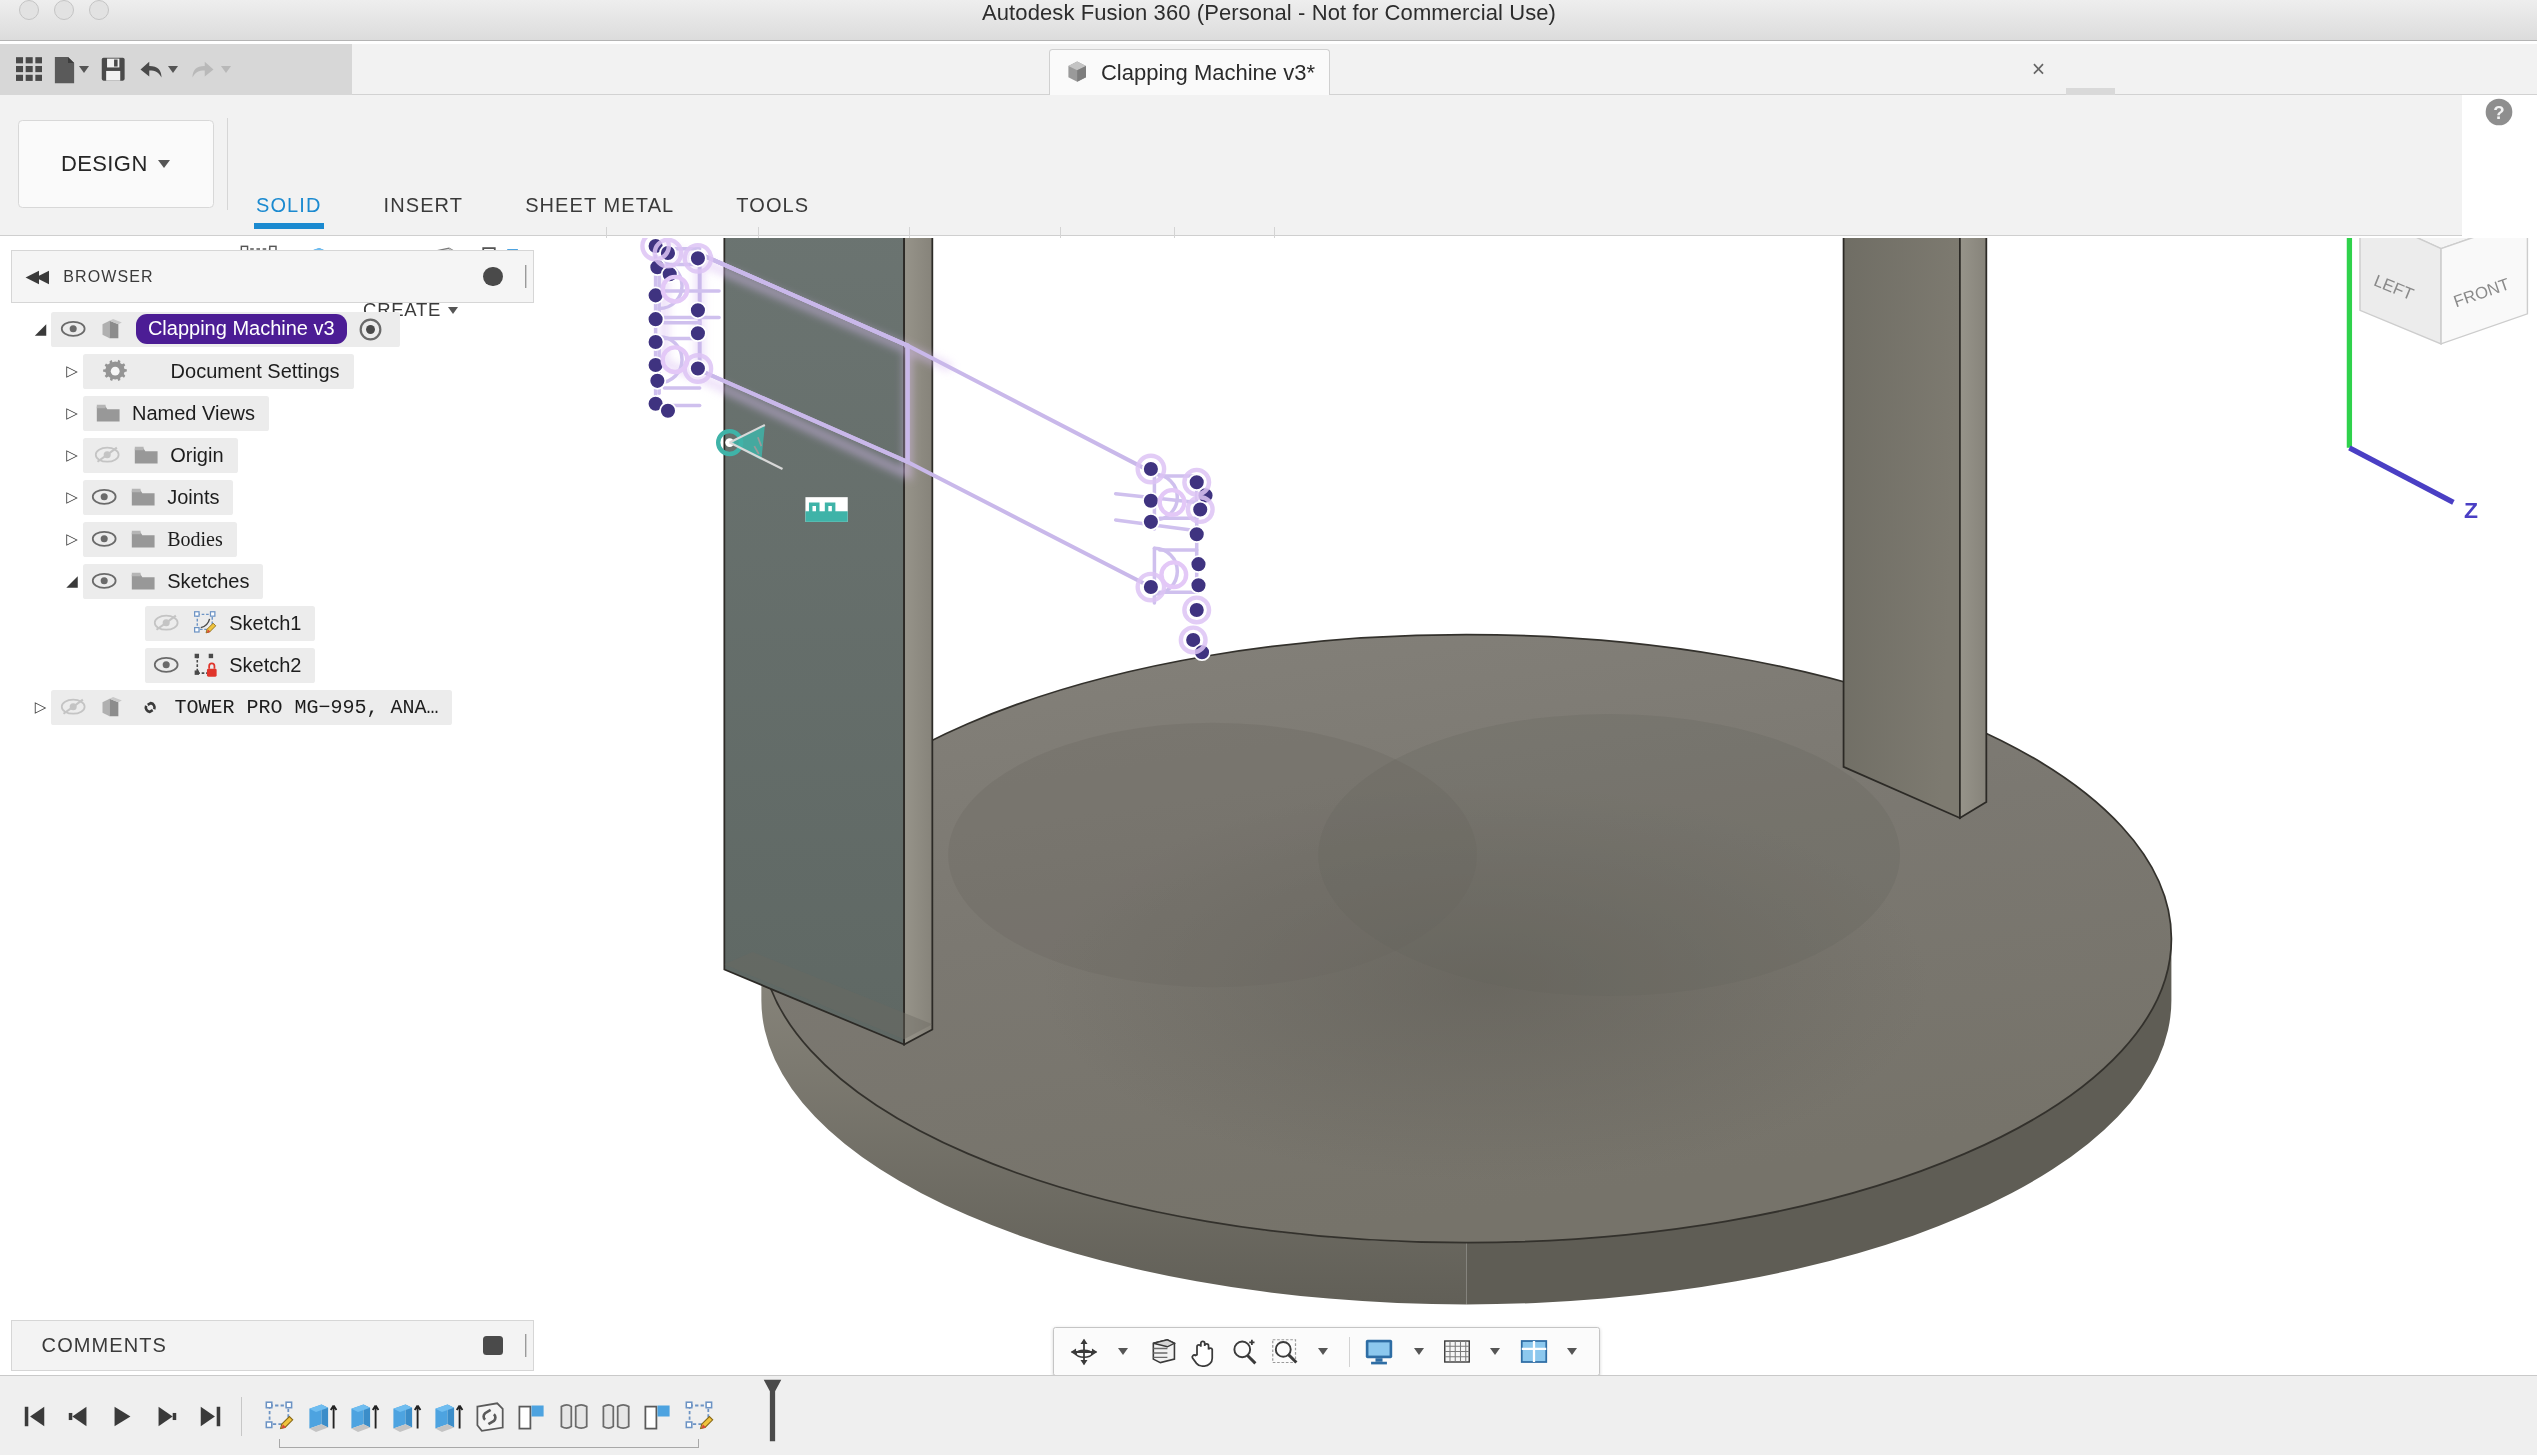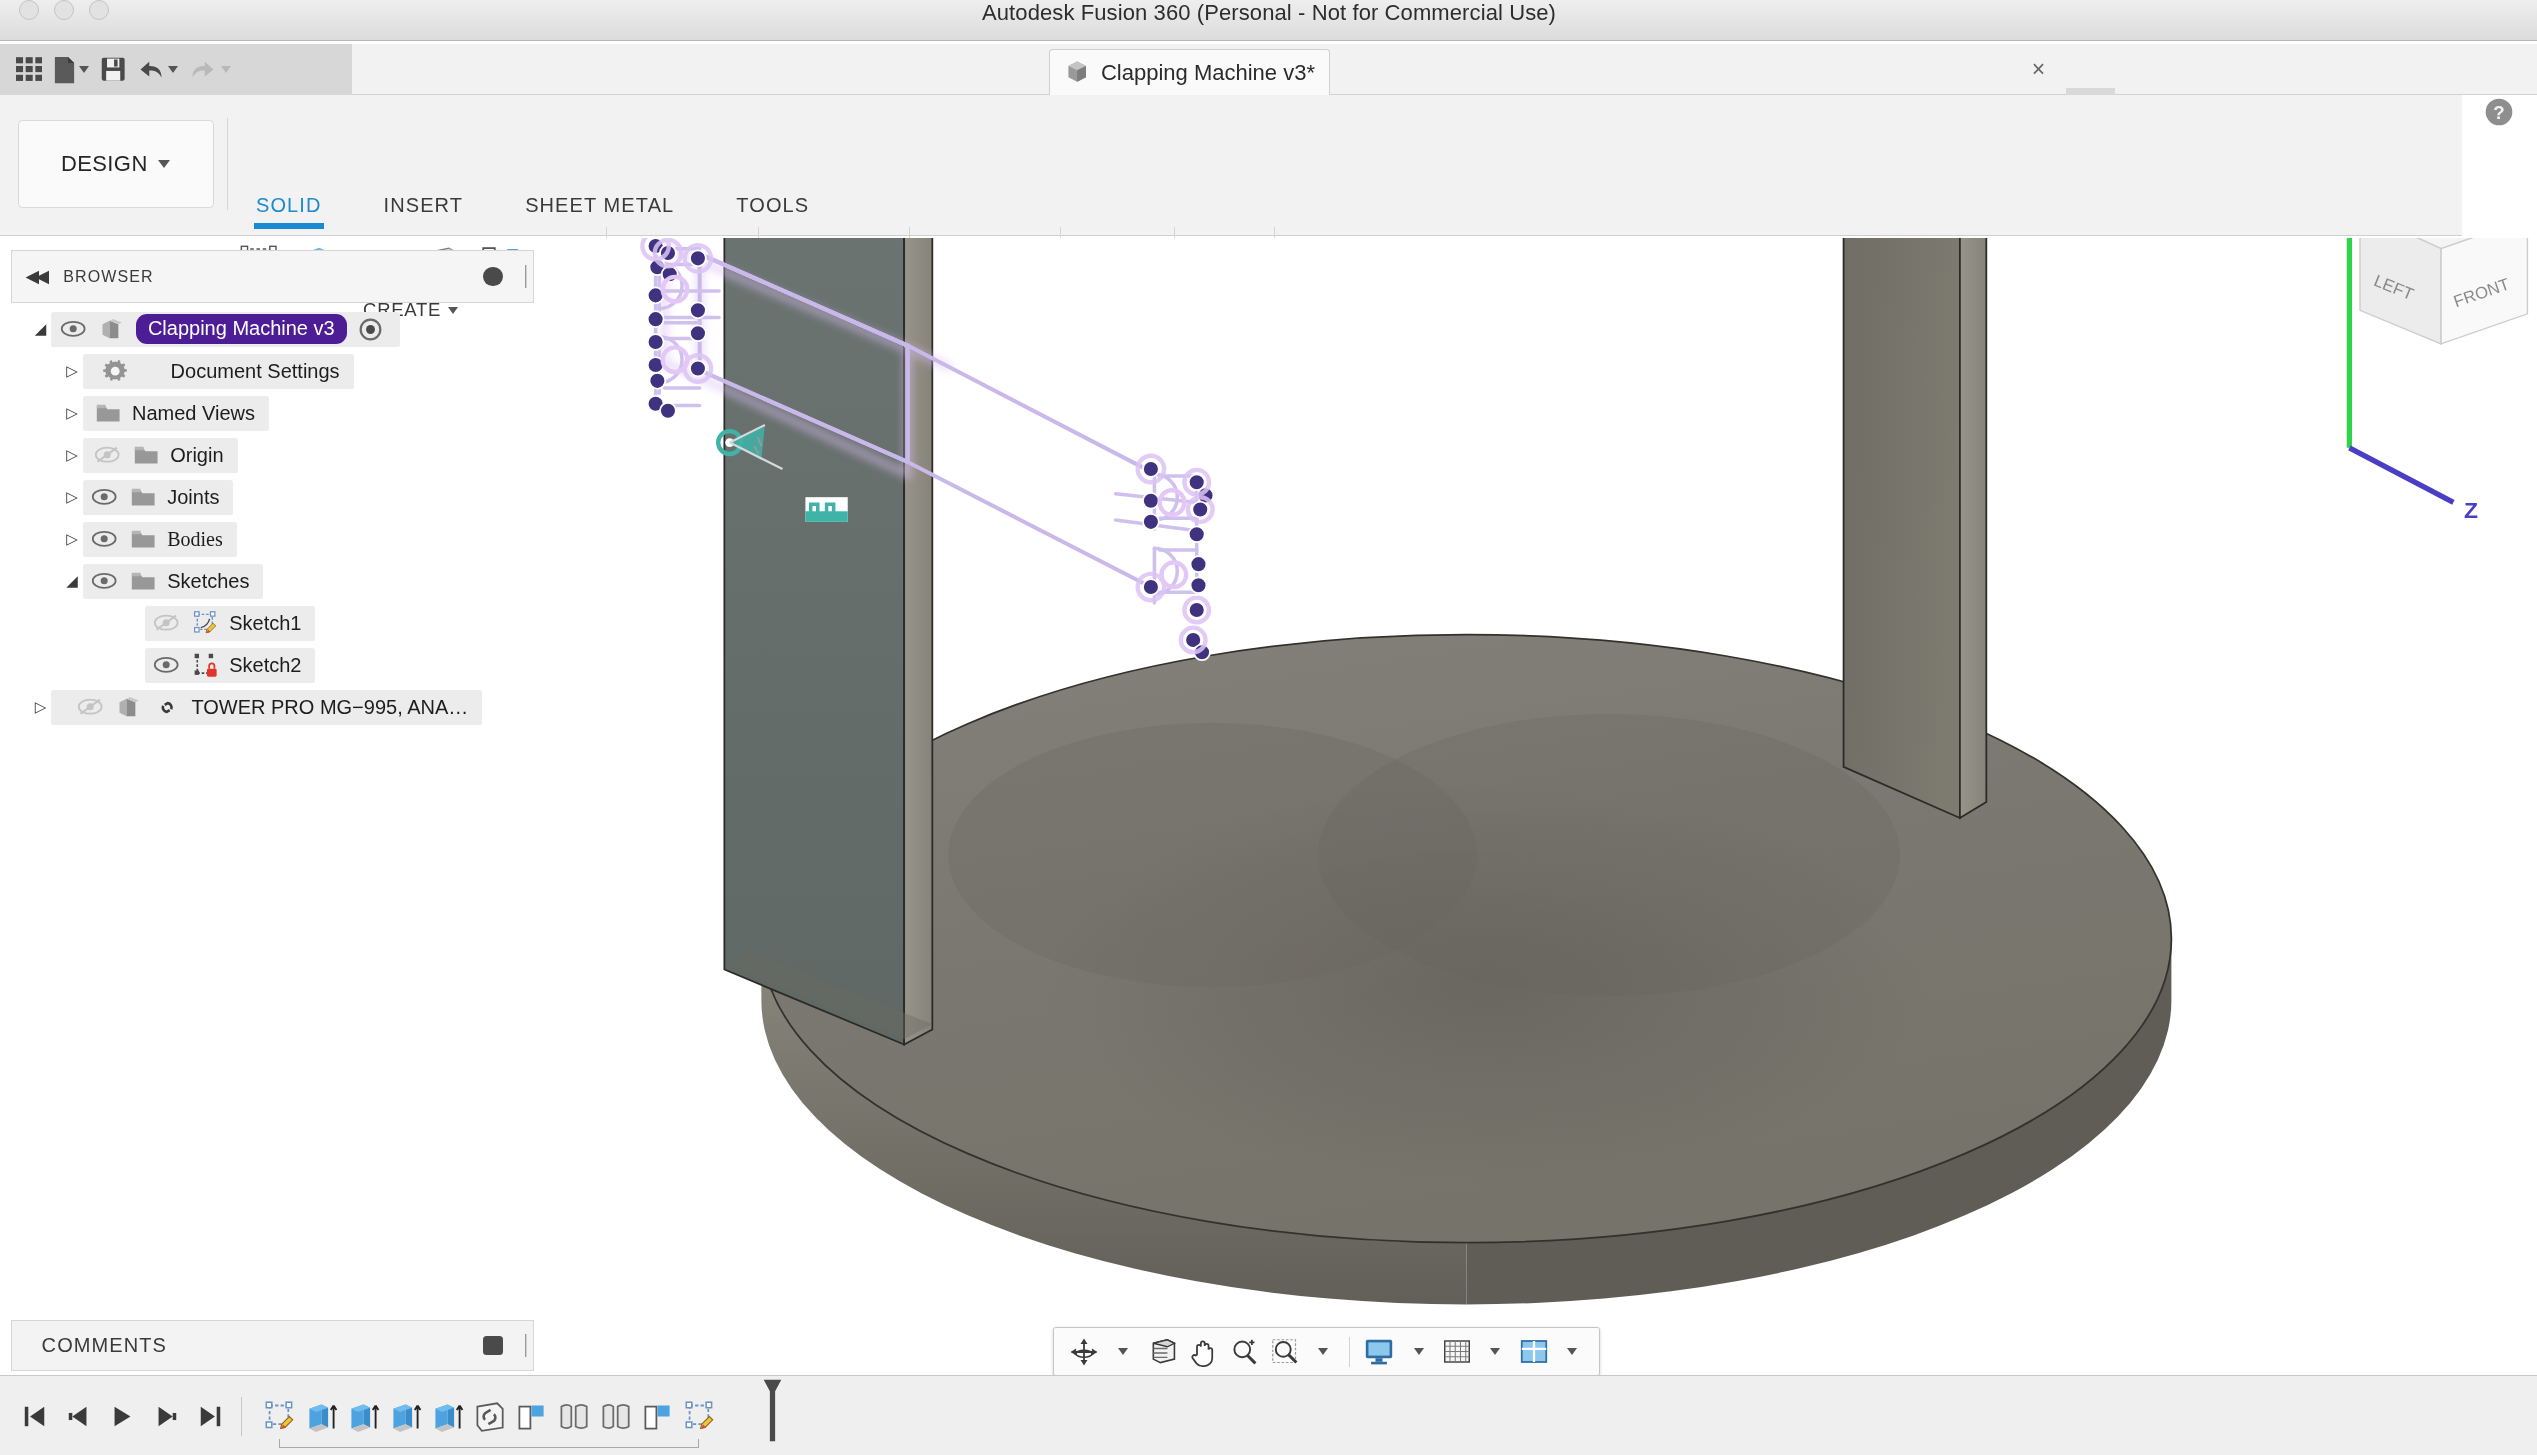--- a/index.html
+++ b/index.html
@@ -863,21 +863,21 @@
           <rect x="17" y="19" width="11" height="9" rx="1.5" fill="#e0352b"></rect>
           <path d="M19.5 19 v-3 a3 3 0 0 1 6 0 v3" fill="none" stroke="#e0352b" stroke-width="2"></path>
         </svg>
       </span>
       <span class="lbl">Sketch2</span>
     </span>
   </div>
 
   <div class="row" style="padding-left:19.4px;">
     <span class="arrow">▷</span>
-    <span class="rowbg" style="padding-left:24px;">
+    <span class="rowbg" style="padding-left:7px;font-family:Liberation Mono, monospace;">
       <span class="eye">
         <svg width="26.4" height="19.4" viewBox="0 0 30 22">
             <ellipse cx="15" cy="11" rx="13" ry="8" fill="none" stroke="#c4c4c4" stroke-width="2"></ellipse>
             <circle cx="15" cy="11" r="4" fill="#c4c4c4"></circle>
             <path d="M4 19 L26 3" stroke="#c4c4c4" stroke-width="2.4"></path>
           </svg>
       </span>
       <span class="ico24">
         <svg width="26.4" height="25" viewBox="0 0 30 28">
             <path d="M4 8 L12 4 L12 24 L4 20 Z" fill="#b0b0b0"></path>

